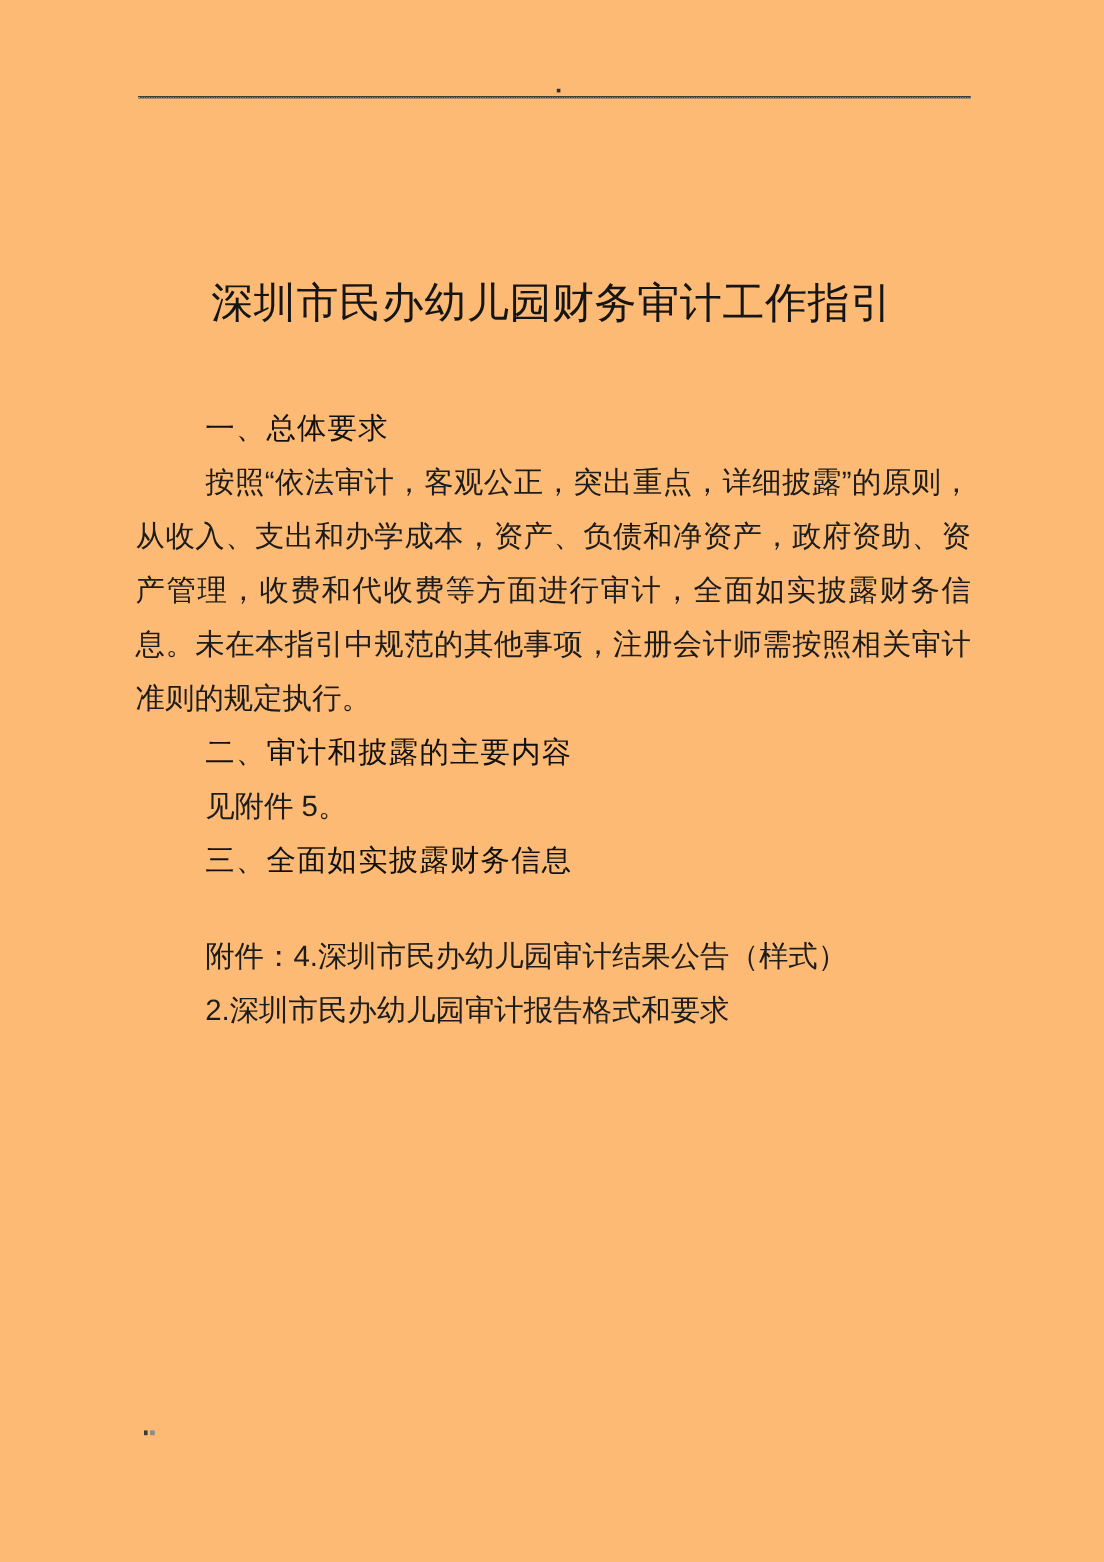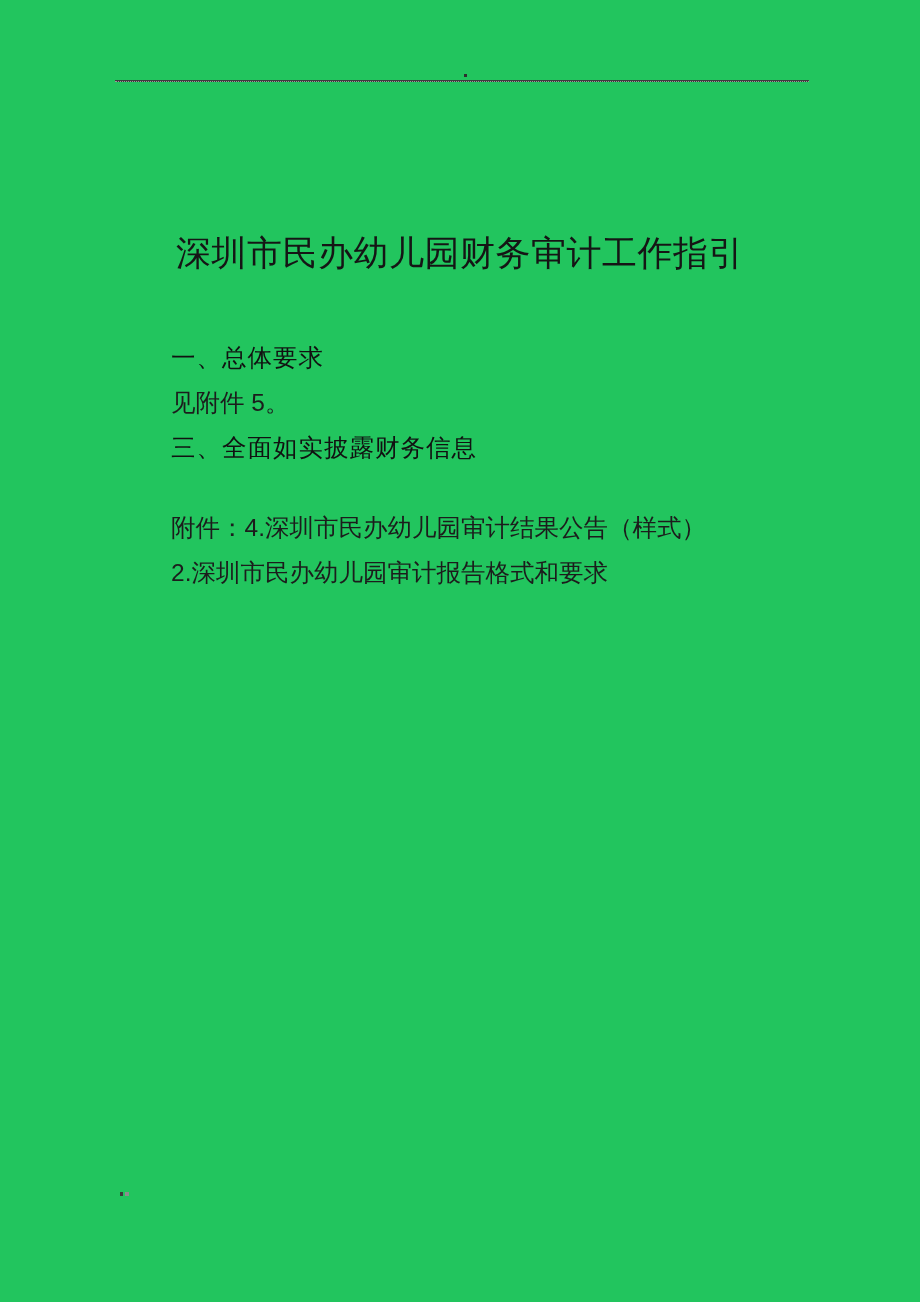--- a/index.html
+++ b/index.html
@@ -2,21 +2,21 @@
 <html><head>
 <meta charset="utf-8">
 <style>
   * { box-sizing: border-box; }
   html, body { margin: 0; padding: 0; background: #ffffff; }
 
   .page {
     position: relative;
     width: 920px;
     height: 1302px;
-    background: #22c55e;
+    background: #fdba74;
     overflow: hidden;
     font-family: "Liberation Sans", sans-serif;
     color: #1c1c1c;
   }
 
   
   .header-rule {
     position: absolute;
     left: 115px;
     top: 80px;
@@ -97,21 +97,23 @@
   <div class="header-rule">
     <span class="header-dot"></span>
   </div>
 
   <h1 class="doc-title">深圳市民办幼儿园财务审计工作指引</h1>
 
   <div class="doc-body">
 
     <p class="section-heading">一、总体要求</p>
 
+    <p class="section-paragraph">按照“依法审计，客观公正，突出重点，详细披露”的原则，从收入、支出和办学成本，资产、负债和净资产，政府资助、资产管理，收费和代收费等方面进行审计，全面如实披露财务信息。未在本指引中规范的其他事项，注册会计师需按照相关审计准则的规定执行。</p>
 
+    <p class="section-heading">二、审计和披露的主要内容</p>
 
     <p class="section-paragraph">见附件 5。</p>
 
     <p class="section-heading">三、全面如实披露财务信息</p>
 
 
     <div class="attachments">
       <p class="attach-line-1">附件：4.深圳市民办幼儿园审计结果公告（样式）</p>
       <p class="attach-line-2">2.深圳市民办幼儿园审计报告格式和要求</p>
     </div>

